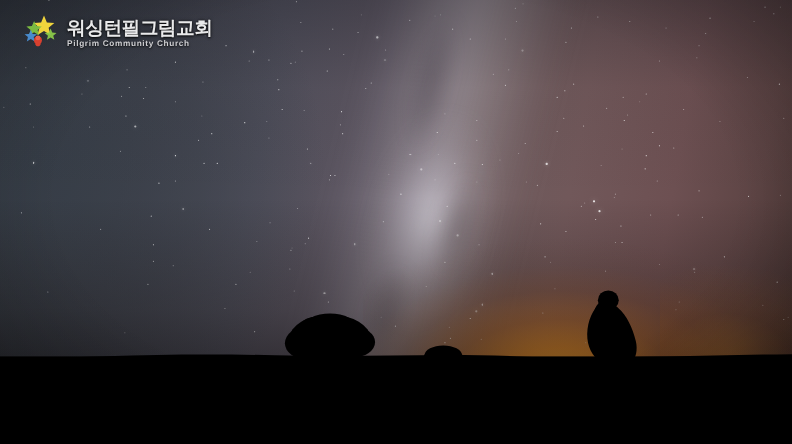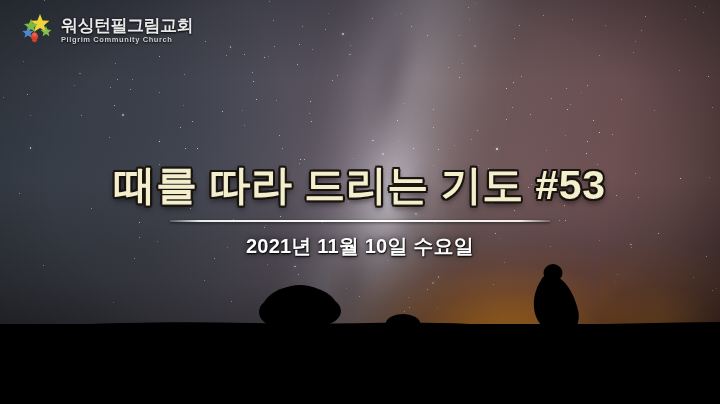--- a/index.html
+++ b/index.html
@@ -562,20 +562,15 @@
           <circle cx="12.5" cy="21.5" r="2.2" fill="#e8614c"></circle>
         </g>
       </svg>
     </div>
     <div class="logo-text">
       <span class="logo-ko">워싱턴필그림교회</span>
       <span class="logo-en">Pilgrim Community Church</span>
     </div>
   </div>
 
-  <div class="title-block">
-    <div class="main-title">때를 따라 드리는 기도 #53</div>
-    <div class="divider"></div>
-    <div class="subtitle">2021년 11월 10일 수요일</div>
-  </div>
 
   <div class="vignette"></div>
 </div>
 
 </body></html>

